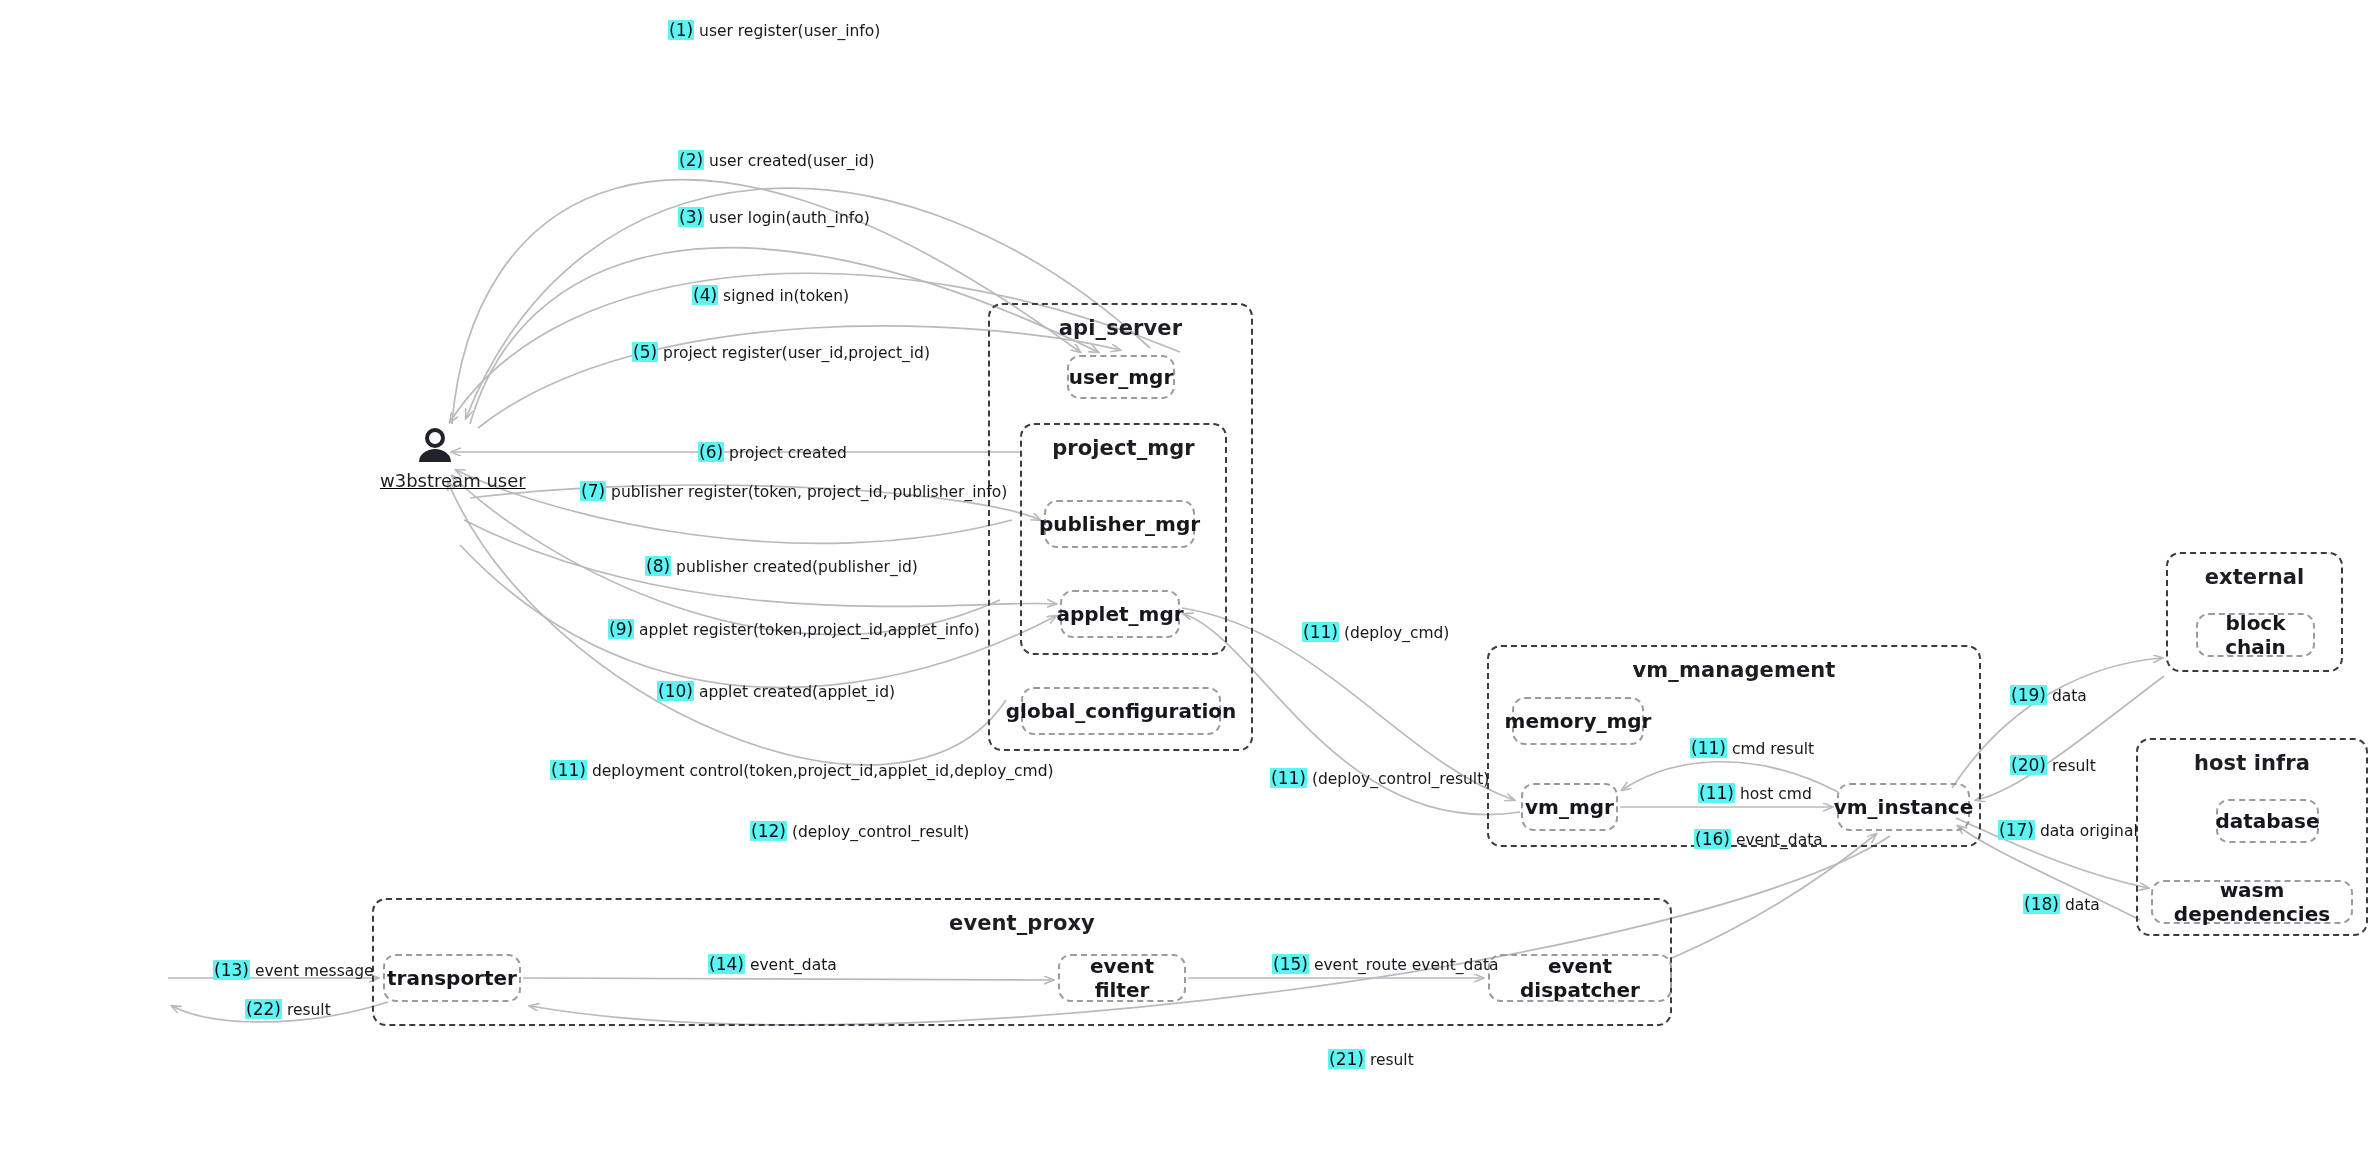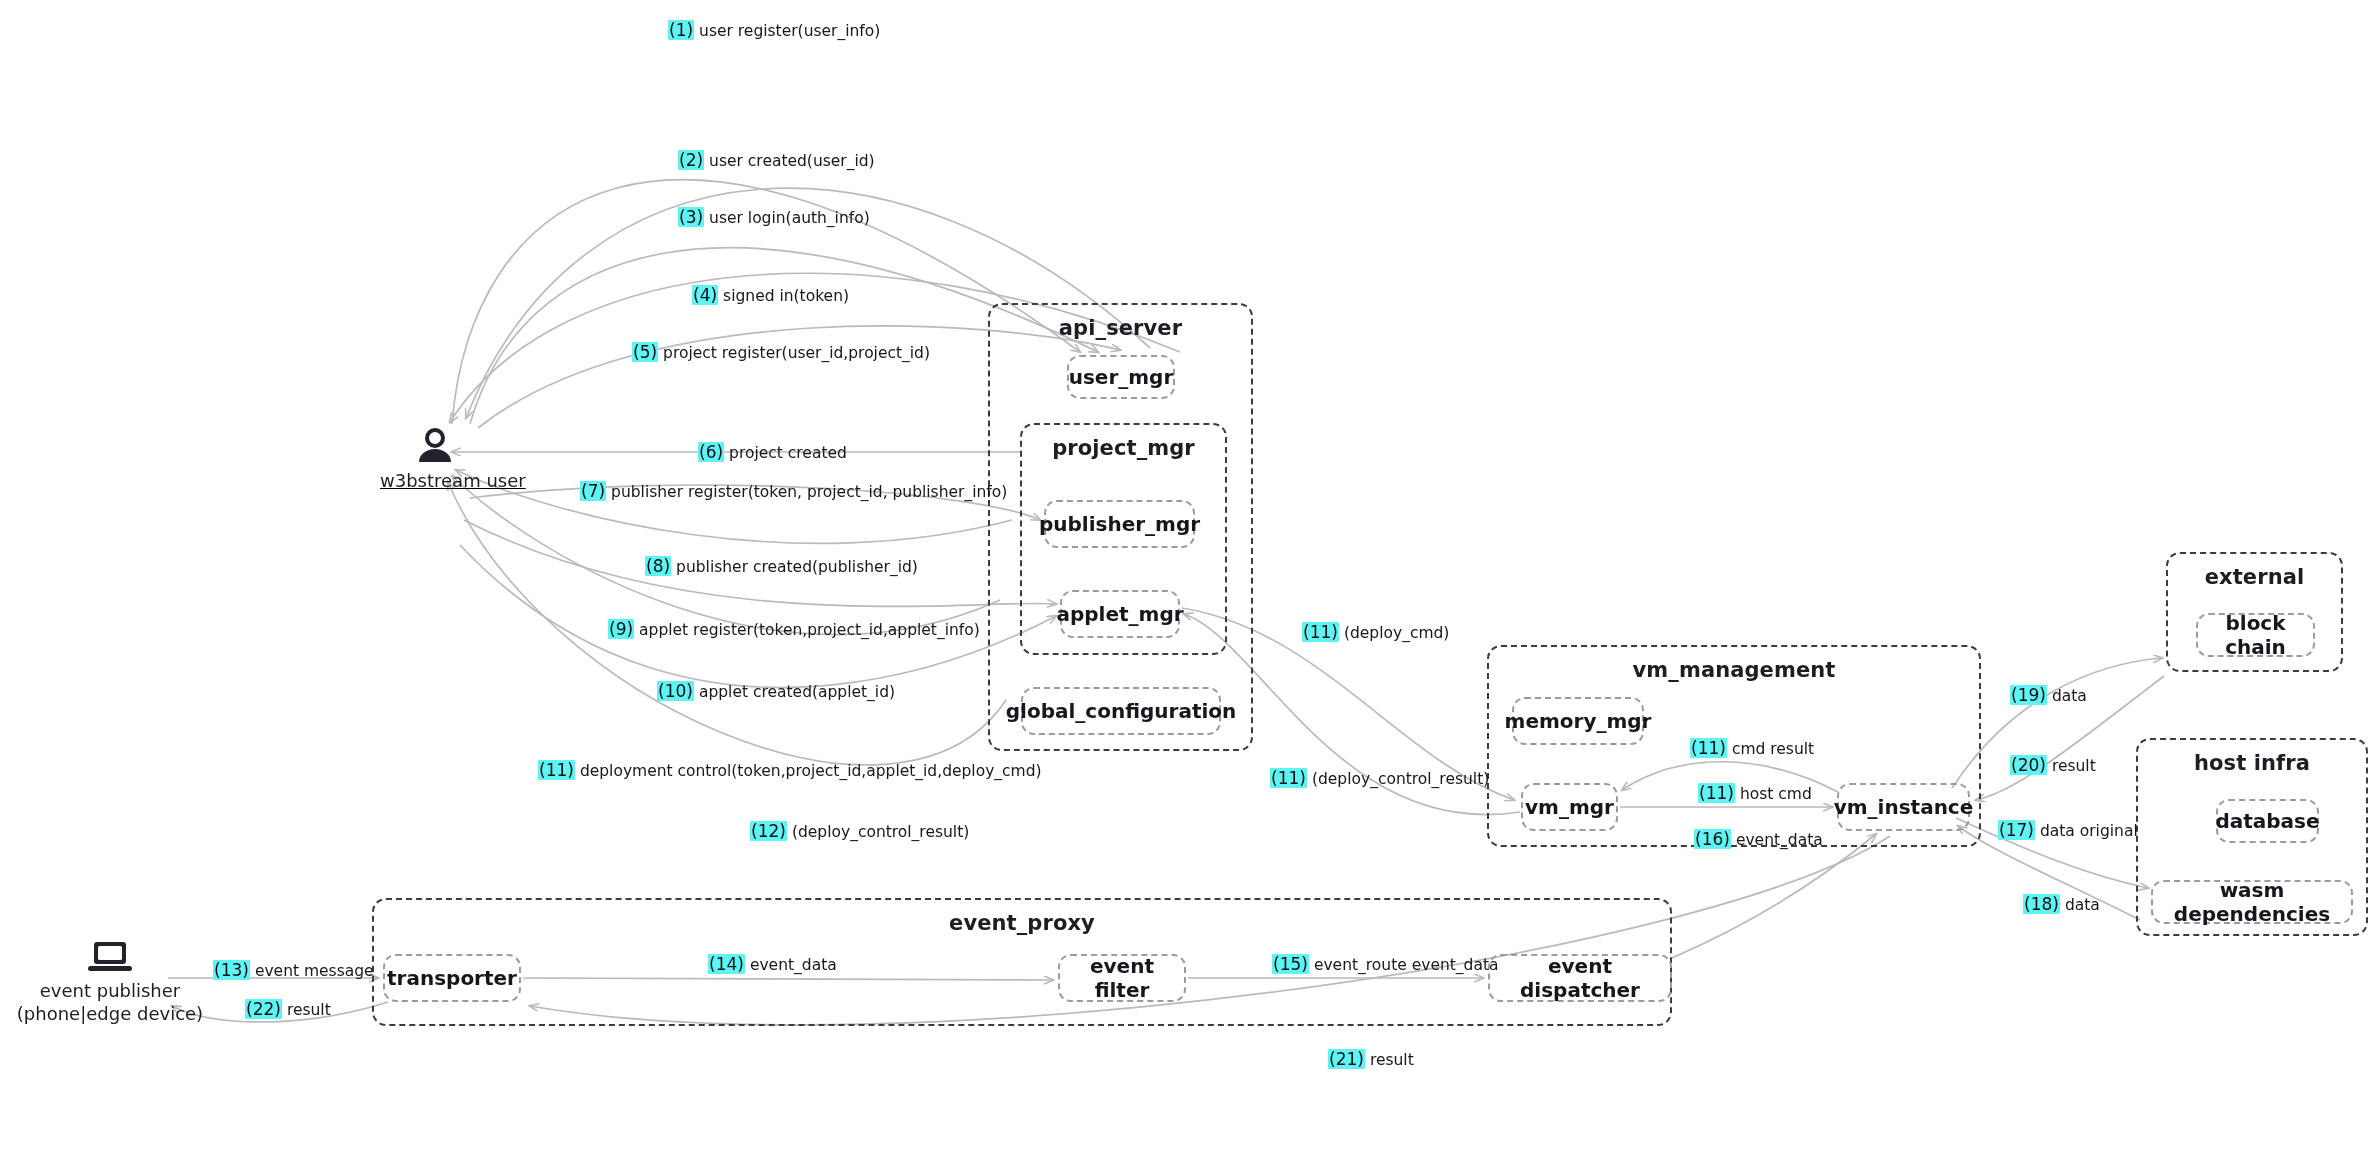--- a/index.html
+++ b/index.html
@@ -118,29 +118,20 @@
   </svg>
 
   <div class="actor" style="left:380px;top:428px;width:110px;text-decoration:underline;">
     <svg class="icon-person" width="40" height="36" viewBox="0 0 40 36">
       <circle cx="20" cy="10" r="8" fill="none" stroke="#22222c" stroke-width="4"></circle>
       <path d="M4,34 A16,13 0 0 1 36,34 Z" fill="#22222c"></path>
     </svg>
     <div class="cap">w3bstream user</div>
   </div>
 
-  <div class="actor" style="left:10px;top:940px;width:200px;">
-    <svg class="icon-laptop" width="48" height="34" viewBox="0 0 48 34">
-      <rect x="8" y="2" width="32" height="22" rx="3" fill="#22222c"></rect>
-      <rect x="12" y="6" width="24" height="14" rx="1.5" fill="#ffffff"></rect>
-      <rect x="2" y="26" width="44" height="5" rx="2.5" fill="#22222c"></rect>
-    </svg>
-    <div class="cap">event publisher
-(phone|edge device)</div>
-  </div>
 
   <div class="grp" style="left:988px;top:303px;width:265px;height:448px;">
     <div class="grp-title">api_server</div>
   </div>
   <div class="grp" style="left:1020px;top:423px;width:207px;height:232px;">
     <div class="grp-title">project_mgr</div>
   </div>
   <div class="grp" style="left:1487px;top:645px;width:494px;height:202px;">
     <div class="grp-title">vm_management</div>
   </div>
@@ -172,21 +163,21 @@
       <div class="elabel" style="left: 668px; top: 22px;"><span class="num">(1)</span><span class="txt">user register(user_info)</span></div>
       <div class="elabel" style="left: 678px; top: 152px;"><span class="num">(2)</span><span class="txt">user created(user_id)</span></div>
       <div class="elabel" style="left: 678px; top: 209px;"><span class="num">(3)</span><span class="txt">user login(auth_info)</span></div>
       <div class="elabel" style="left: 692px; top: 287px;"><span class="num">(4)</span><span class="txt">signed in(token)</span></div>
       <div class="elabel" style="left: 632px; top: 344px;"><span class="num">(5)</span><span class="txt">project register(user_id,project_id)</span></div>
       <div class="elabel" style="left: 698px; top: 444px;"><span class="num">(6)</span><span class="txt">project created</span></div>
       <div class="elabel" style="left: 580px; top: 483px;"><span class="num">(7)</span><span class="txt">publisher register(token, project_id, publisher_info)</span></div>
       <div class="elabel" style="left: 645px; top: 558px;"><span class="num">(8)</span><span class="txt">publisher created(publisher_id)</span></div>
       <div class="elabel" style="left: 608px; top: 621px;"><span class="num">(9)</span><span class="txt">applet register(token,project_id,applet_info)</span></div>
       <div class="elabel" style="left: 657px; top: 683px;"><span class="num">(10)</span><span class="txt">applet created(applet_id)</span></div>
-      <div class="elabel" style="left: 538px; top: 762px;"><span class="num">(11)</span><span class="txt">deployment control(token,project_id,applet_id,deploy_cmd)</span></div>
+      <div class="elabel" style="left: 550px; top: 762px;"><span class="num">(11)</span><span class="txt">deployment control(token,project_id,applet_id,deploy_cmd)</span></div>
       <div class="elabel" style="left: 750px; top: 823px;"><span class="num">(12)</span><span class="txt">(deploy_control_result)</span></div>
       <div class="elabel" style="left: 1302px; top: 624px;"><span class="num">(11)</span><span class="txt">(deploy_cmd)</span></div>
       <div class="elabel" style="left: 1270px; top: 770px;"><span class="num">(11)</span><span class="txt">(deploy_control_result)</span></div>
       <div class="elabel" style="left: 1690px; top: 740px;"><span class="num">(11)</span><span class="txt">cmd result</span></div>
       <div class="elabel" style="left: 1698px; top: 785px;"><span class="num">(11)</span><span class="txt">host cmd</span></div>
       <div class="elabel" style="left: 1694px; top: 831px;"><span class="num">(16)</span><span class="txt">event_data</span></div>
       <div class="elabel" style="left: 2010px; top: 687px;"><span class="num">(19)</span><span class="txt">data</span></div>
       <div class="elabel" style="left: 2010px; top: 757px;"><span class="num">(20)</span><span class="txt">result</span></div>
       <div class="elabel" style="left: 1998px; top: 822px;"><span class="num">(17)</span><span class="txt">data original</span></div>
       <div class="elabel" style="left: 2023px; top: 896px;"><span class="num">(18)</span><span class="txt">data</span></div>

